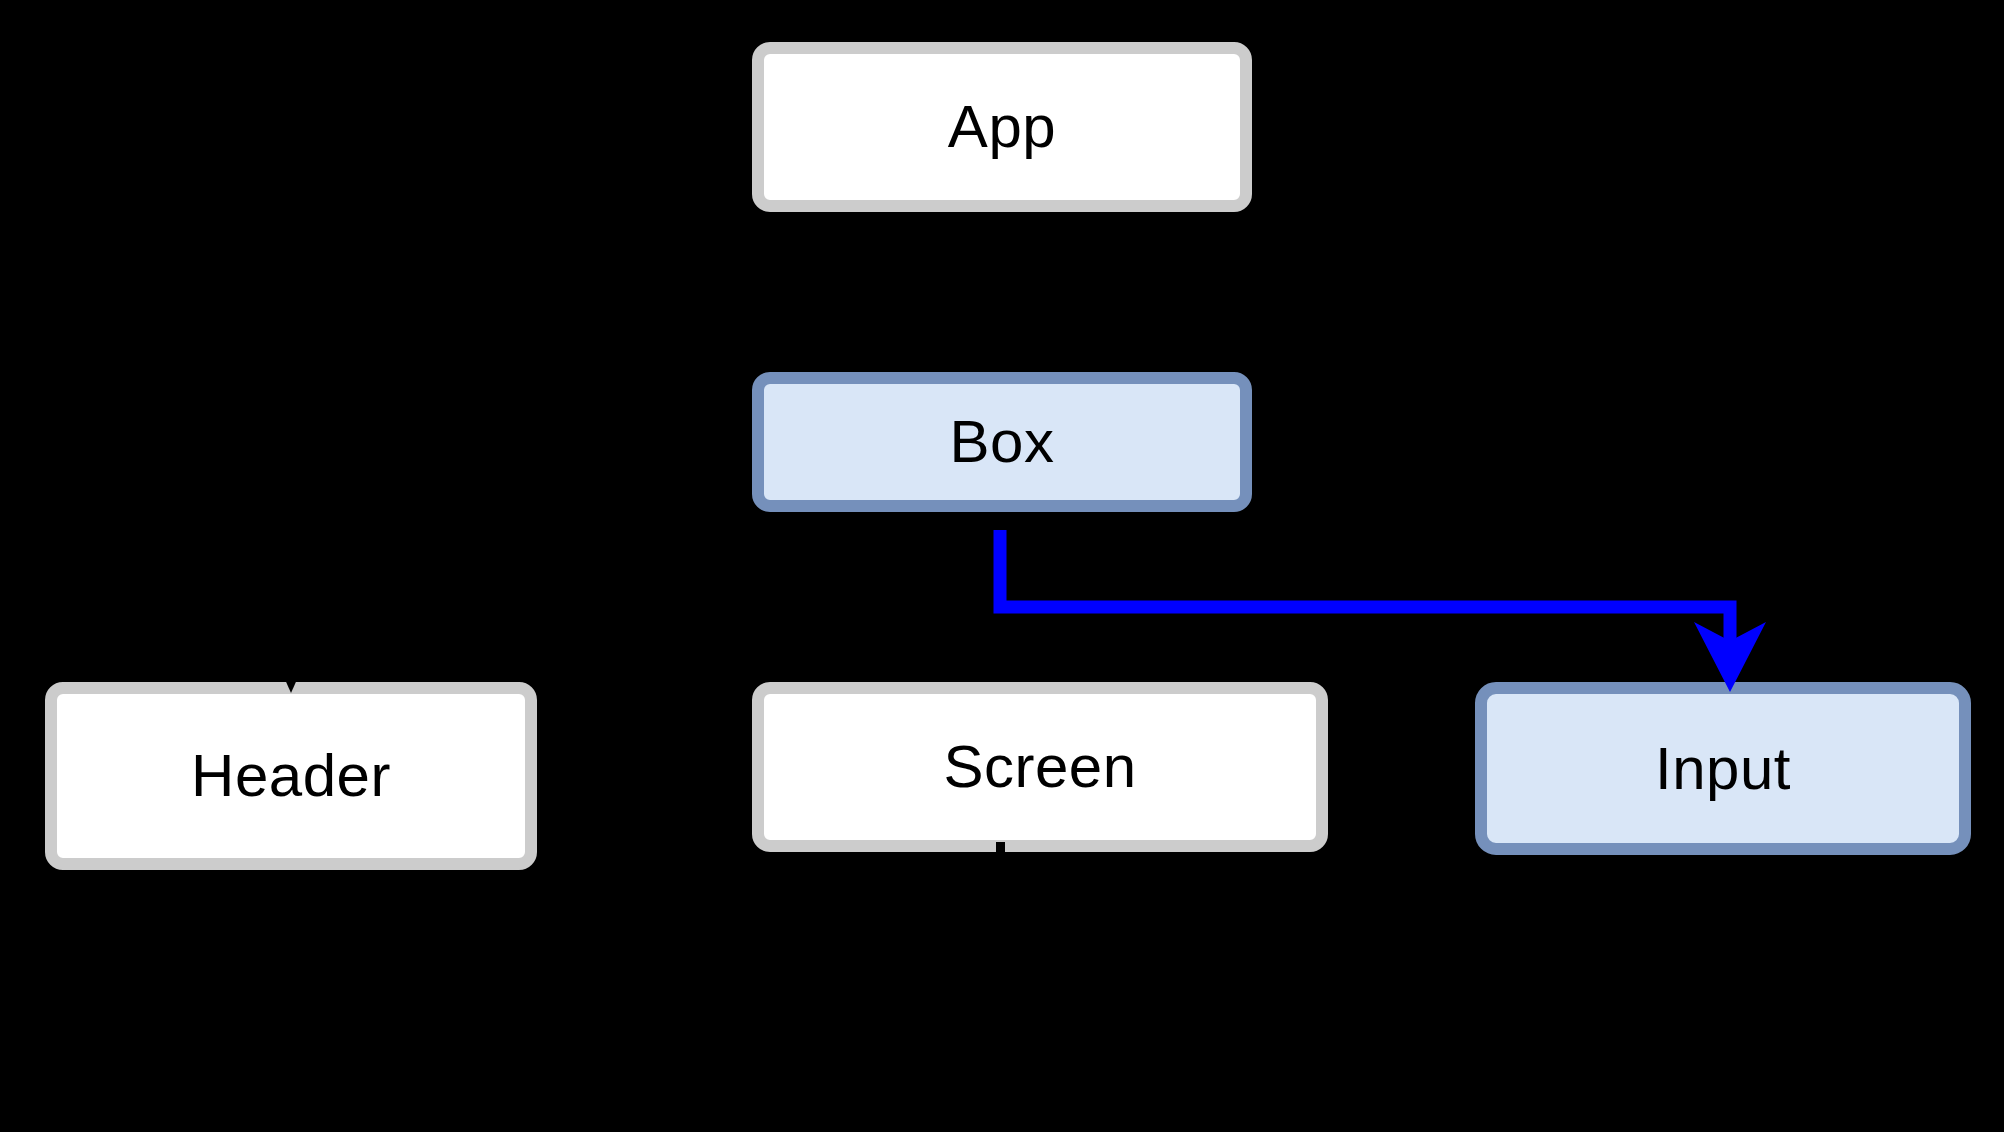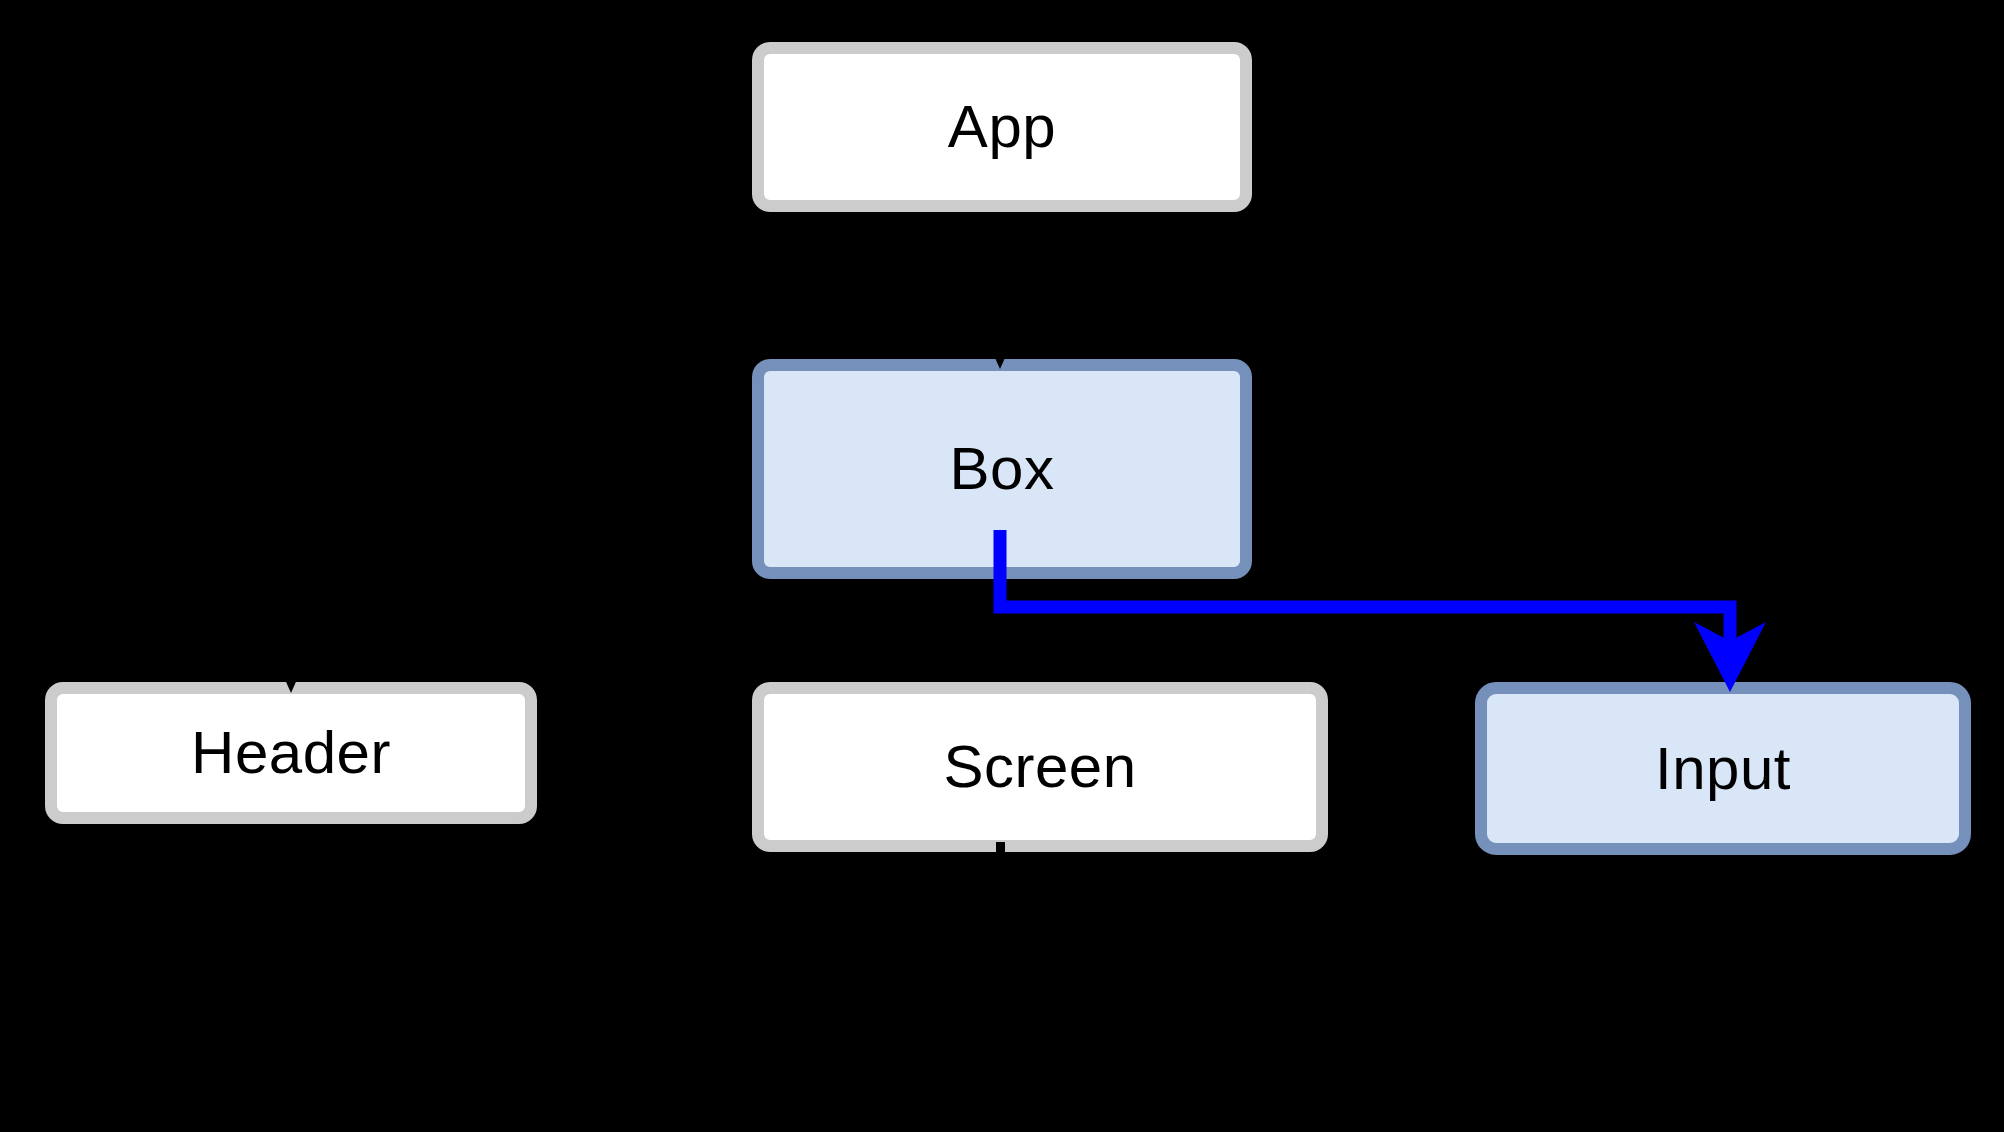--- a/index.html
+++ b/index.html
@@ -33,22 +33,22 @@
   }
   .node.default {
     background: var(--node-fill, #fff);
     border-color: var(--node-stroke, #ccc);
   }
   .node.highlight {
     background: var(--highlight-fill, #d9e6f7);
     border-color: var(--highlight-stroke, #7590bb);
   }
   #node-app    { left: 752px;  top: 42px;  width: 500px; height: 170px; }
-  #node-box    { left: 752px;  top: 359px; width: 500px; height: 220px; align-items: center; }
-  #node-header { left: 45px;   top: 682px; width: 492px; height: 142px; }
+  #node-box    { left: 752px;  top: 372px; width: 500px; height: 140px; align-items: center; }
+  #node-header { left: 45px;   top: 682px; width: 492px; height: 188px; }
   #node-screen { left: 752px;  top: 682px; width: 576px; height: 170px; }
   #node-input  { left: 1475px; top: 682px; width: 496px; height: 173px; border-radius: 21px; }
 
   .edge-layer {
     position: absolute;
     inset: 0;
     width: 100%;
     height: 100%;
     z-index: 2;
     pointer-events: none;

